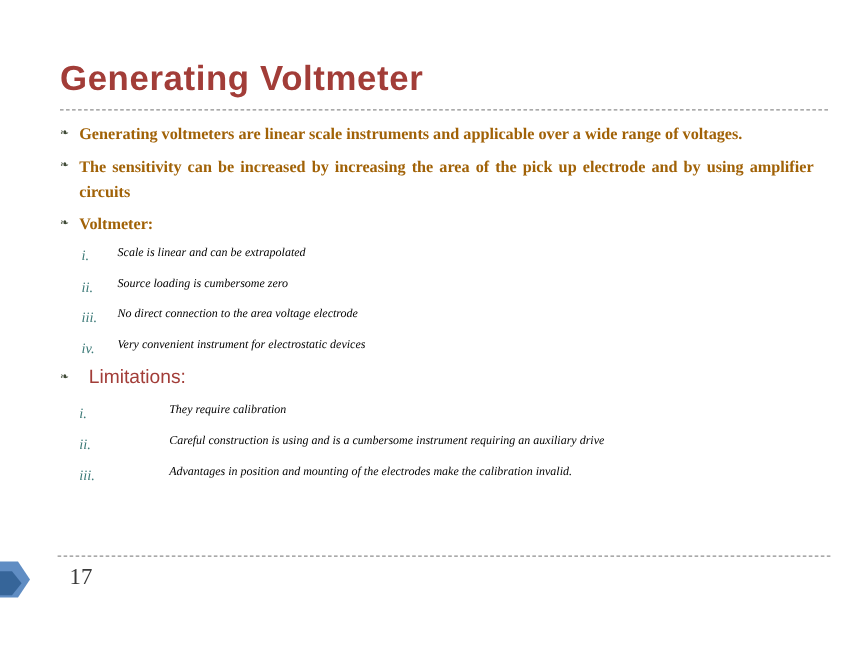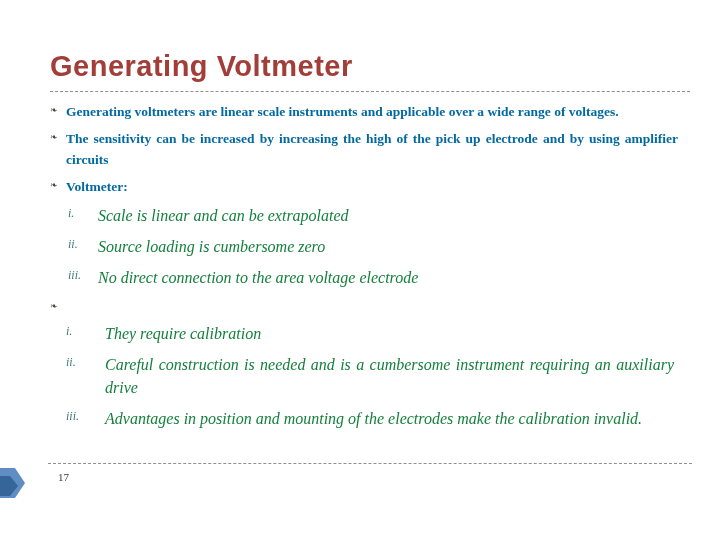--- a/index.html
+++ b/index.html
@@ -31,60 +31,60 @@
     flex: 0 0 16px;
     font-size: 9px;
     color: #3f4a36;
     padding-top: 4px;
     line-height: 1;
   }
   .btext {
     flex: 1;
     font-size: 13.5px;
     font-weight: bold;
-    color: #0369a1;
+    color: #a16207;
     line-height: 1.5;
     text-align: justify;
   }
 
   .srow { display: flex; margin-bottom: 8px; }
   .srow.adv { margin-left: 18px; }
   .srow.lim { margin-left: 16px; }
   .snum {
     font-style: italic;
     font-size: 12px;
     color: #3d7a78;
     padding-top: 2px;
     line-height: 1.3;
   }
   .srow.adv .snum { flex: 0 0 30px; }
   .srow.lim .snum { flex: 0 0 39px; }
   .stext {
     flex: 1;
     font-style: italic;
-    font-size: 16px;
-    color: #15803d;
+    font-size: 10px;
+    color: #000000;
     line-height: 1.45;
     text-align: justify;
   }
-  .srow.lim .stext { padding-right: 4px; }
+  .srow.lim .stext { padding-right: 4px; margin-left: 36px; }
 
   .lim-head { margin-top: 6px; margin-bottom: 11px; }
   .lim-title {
     font-family: "Liberation Sans", sans-serif;
     font-size: 16px;
     color: #A23D38;
     padding-left: 8px;
   }
 
   .footer-arrow { position: absolute; left: 0; top: 466px; }
   .pagenum {
     position: absolute;
     left: 58px; top: 471px;
-    font-size: 11px;
+    font-size: 19px;
     color: #3a3a3a;
     font-family: "Liberation Serif", serif;
   }
 </style>
 </head>
 <body>
 
 <div class="slide">
 
   <div class="title">Generating Voltmeter</div>
@@ -92,52 +92,57 @@
 
   <div class="content">
 
     <div class="brow">
       <span class="bicon">❧</span>
       <div class="btext">Generating voltmeters are linear scale instruments and applicable over a wide range of voltages.</div>
     </div>
 
     <div class="brow">
       <span class="bicon">❧</span>
-      <div class="btext">The sensitivity can be increased by increasing the high of the pick up electrode and by using amplifier circuits</div>
+      <div class="btext">The sensitivity can be increased by increasing the area of the pick up electrode and by using amplifier circuits</div>
     </div>
 
     <div class="brow">
       <span class="bicon">❧</span>
       <div class="btext">Voltmeter:</div>
     </div>
 
     <div class="srow adv">
       <span class="snum">i.</span>
       <div class="stext">Scale is linear and can be extrapolated</div>
     </div>
     <div class="srow adv">
       <span class="snum">ii.</span>
       <div class="stext">Source loading is cumbersome zero</div>
     </div>
     <div class="srow adv">
       <span class="snum">iii.</span>
       <div class="stext">No direct connection to the area voltage electrode</div>
     </div>
+    <div class="srow adv">
+      <span class="snum">iv.</span>
+      <div class="stext">Very convenient instrument for electrostatic devices</div>
+    </div>
 
     <div class="brow lim-head">
       <span class="bicon">❧</span>
+      <div class="lim-title">Limitations:</div>
     </div>
 
     <div class="srow lim">
       <span class="snum">i.</span>
       <div class="stext">They require calibration</div>
     </div>
     <div class="srow lim">
       <span class="snum">ii.</span>
-      <div class="stext">Careful construction is needed and is a cumbersome instrument requiring an auxiliary drive</div>
+      <div class="stext">Careful construction is using and is a cumbersome instrument requiring an auxiliary drive</div>
     </div>
     <div class="srow lim">
       <span class="snum">iii.</span>
       <div class="stext">Advantages in position and mounting of the electrodes make the calibration invalid.</div>
     </div>
 
   </div>
 
   <div class="dash dash-bottom"></div>
 

